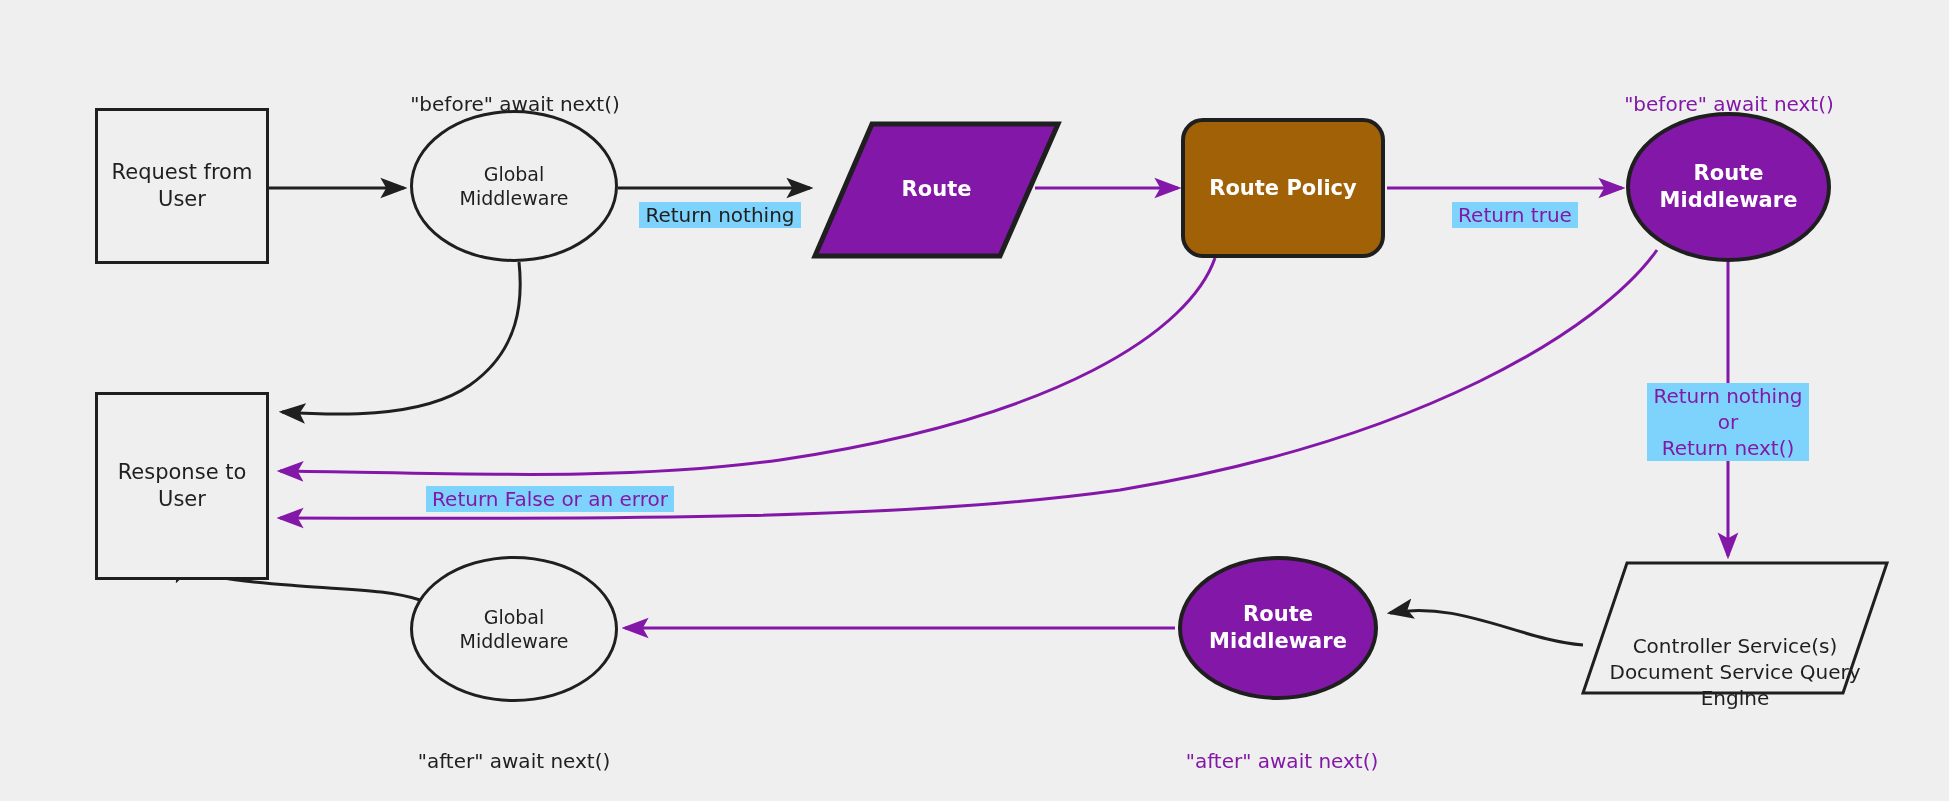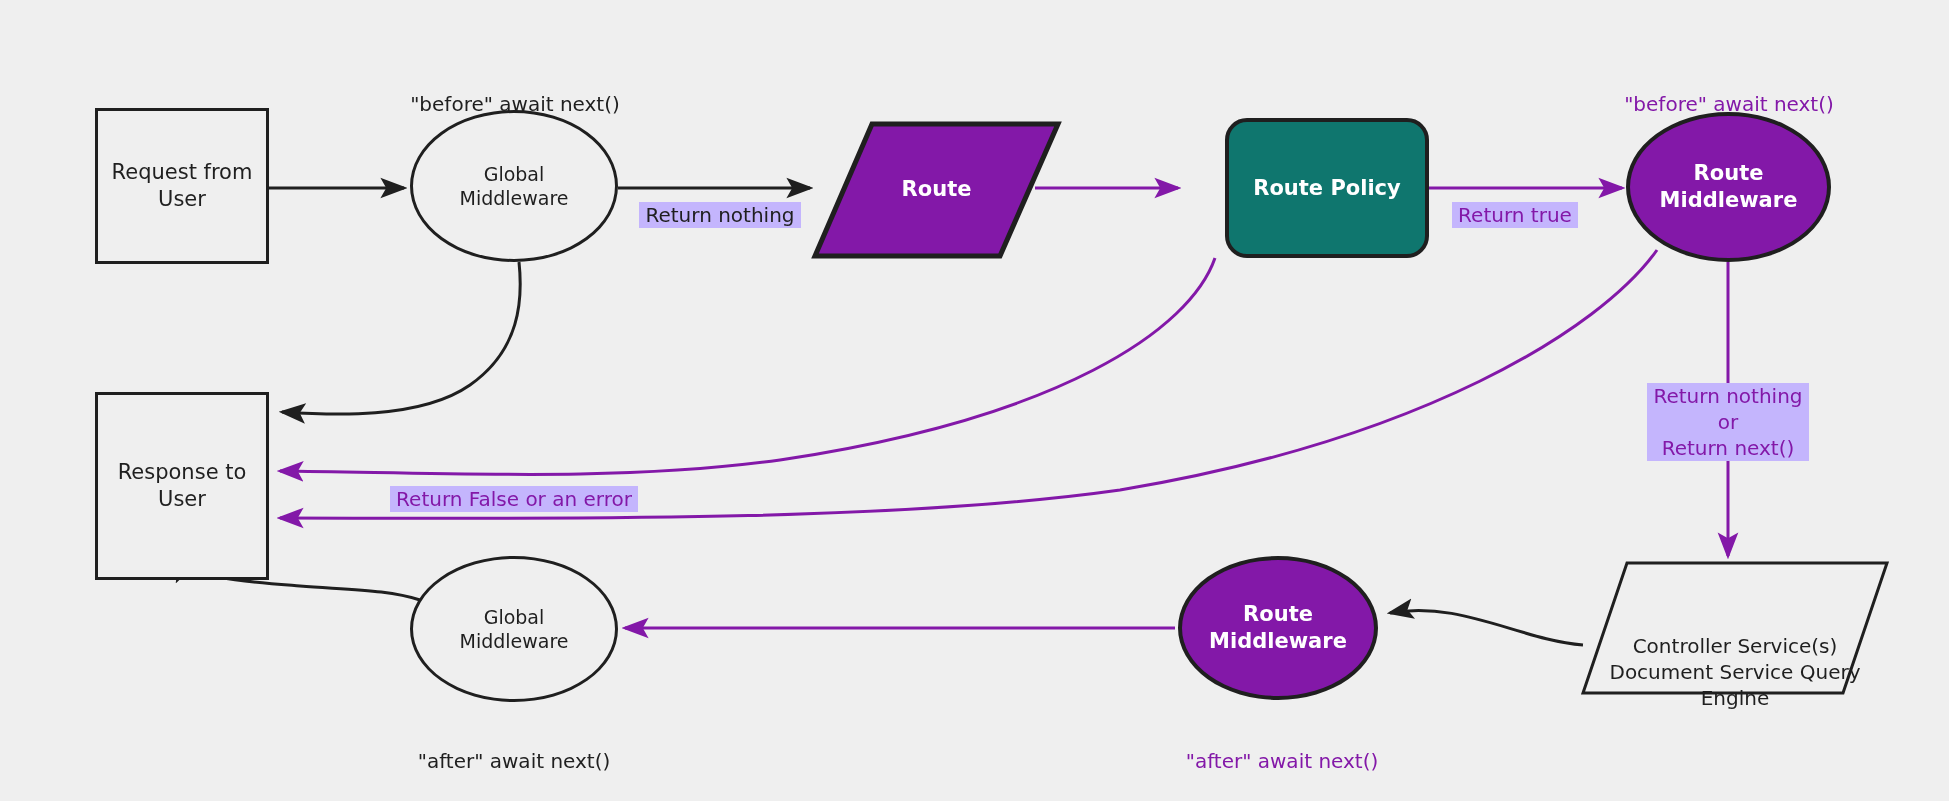--- a/index.html
+++ b/index.html
@@ -62,26 +62,25 @@
     border: 4px solid #1f1f1f;
     background: #8318A8;
     color: #ffffff;
     border-radius: 50%;
     font-size: 21px;
     font-weight: bold;
   }
 
   .rounded-purple {
     border: 4px solid #1f1f1f;
-    background: #0f766e;
+    background: #a16207;
     color: #ffffff;
     border-radius: 22px;
     font-size: 21px;
     font-weight: bold;
-    margin-left: 44px;
   }
 
   
   .para-text {
     position: absolute;
     display: flex;
     align-items: center;
     justify-content: center;
     text-align: center;
     line-height: 1.3;
@@ -100,21 +99,21 @@
   .elabel {
     position: absolute;
     white-space: pre-line;
     text-align: center;
     line-height: 1.3;
     font-size: 20px;
   }
   .elabel.dark  { color: #1f1f1f; }
   .elabel.purple{ color: #8318A8; }
   .elabel .bg {
-    background: #c4b5fd;
+    background: #7dd3fc;
     padding: 0 6px;
     display: inline-block;
   }
 </style>
 </head>
 <body>
 
 <div id="canvas">
 
   <svg id="wires" viewBox="0 0 1949 801" xmlns="http://www.w3.org/2000/svg">
@@ -221,21 +220,21 @@
 
   <div class="elabel dark" style="left:630px; top:176px; width:180px;">
     <span class="bg">Return nothing</span>
   </div>
 
 
   <div class="elabel purple" style="left:1420px; top:176px; width:190px;">
     <span class="bg">Return true</span>
   </div>
 
-  <div class="elabel purple" style="left:374px; top:460px; width:280px;">
+  <div class="elabel purple" style="left:410px; top:460px; width:280px;">
     <span class="bg">Return False or an error</span>
   </div>
 
 
   <div class="elabel purple" style="left:1620px; top:357px; width:216px;">
     <span class="bg">Return nothing
 or
 Return next()</span>
   </div>
 

